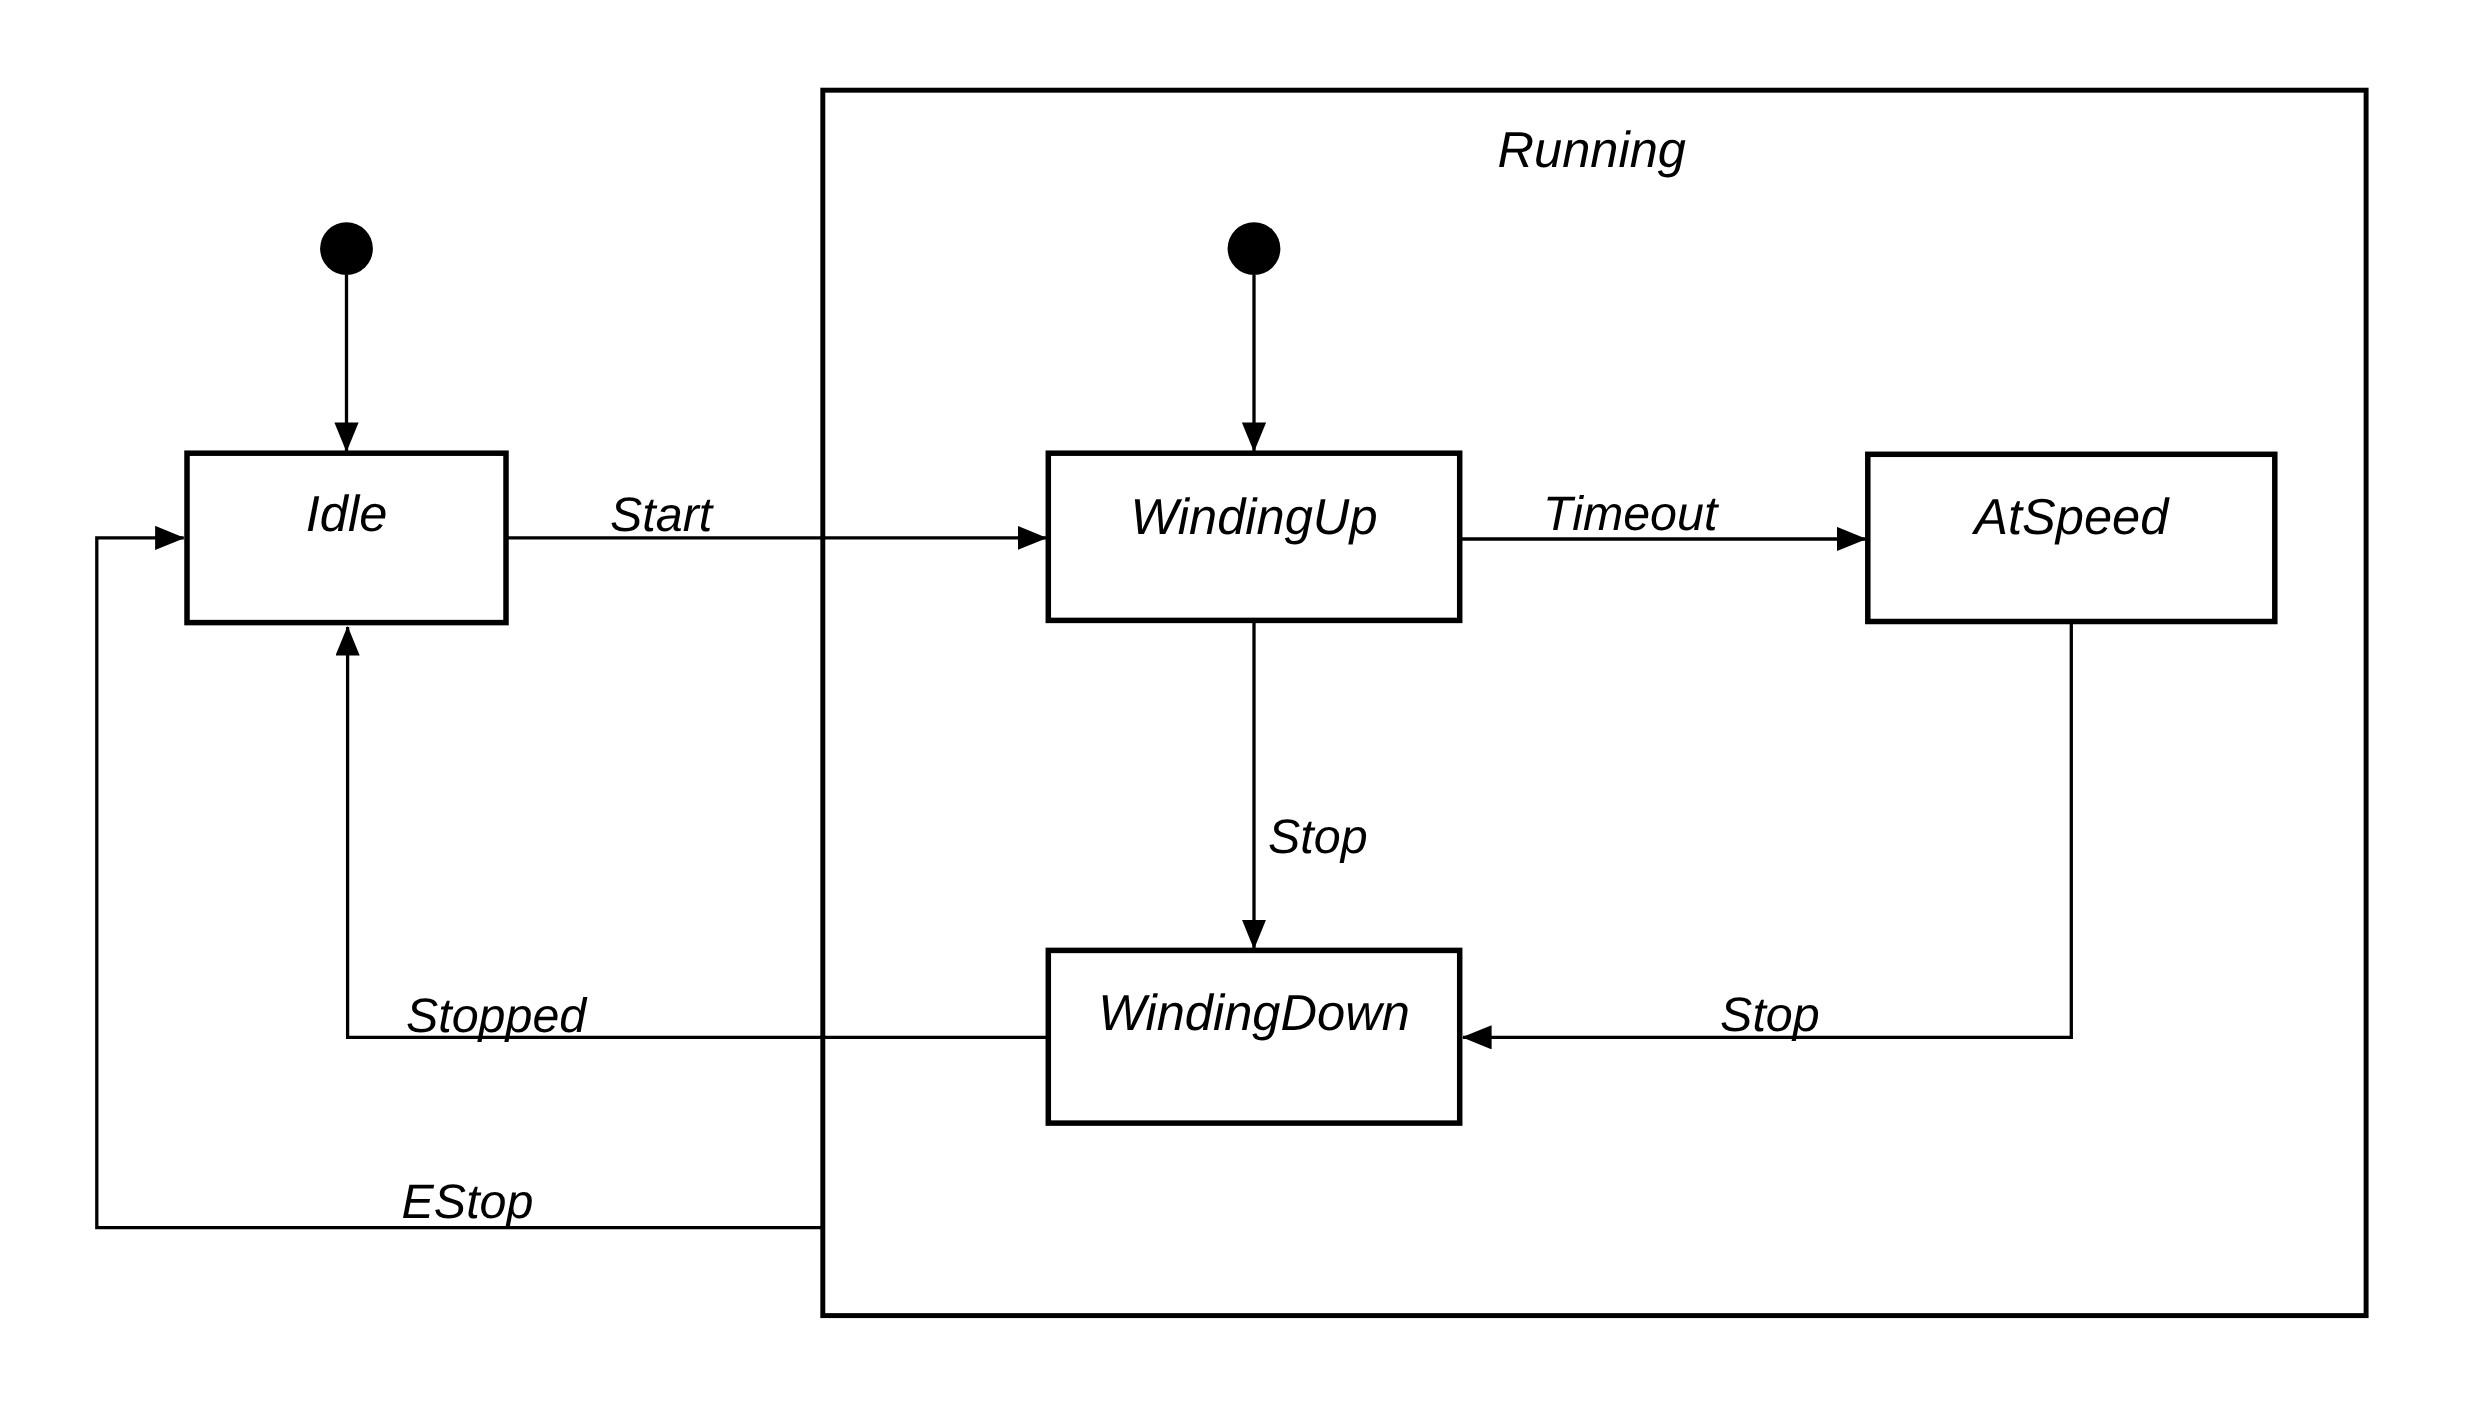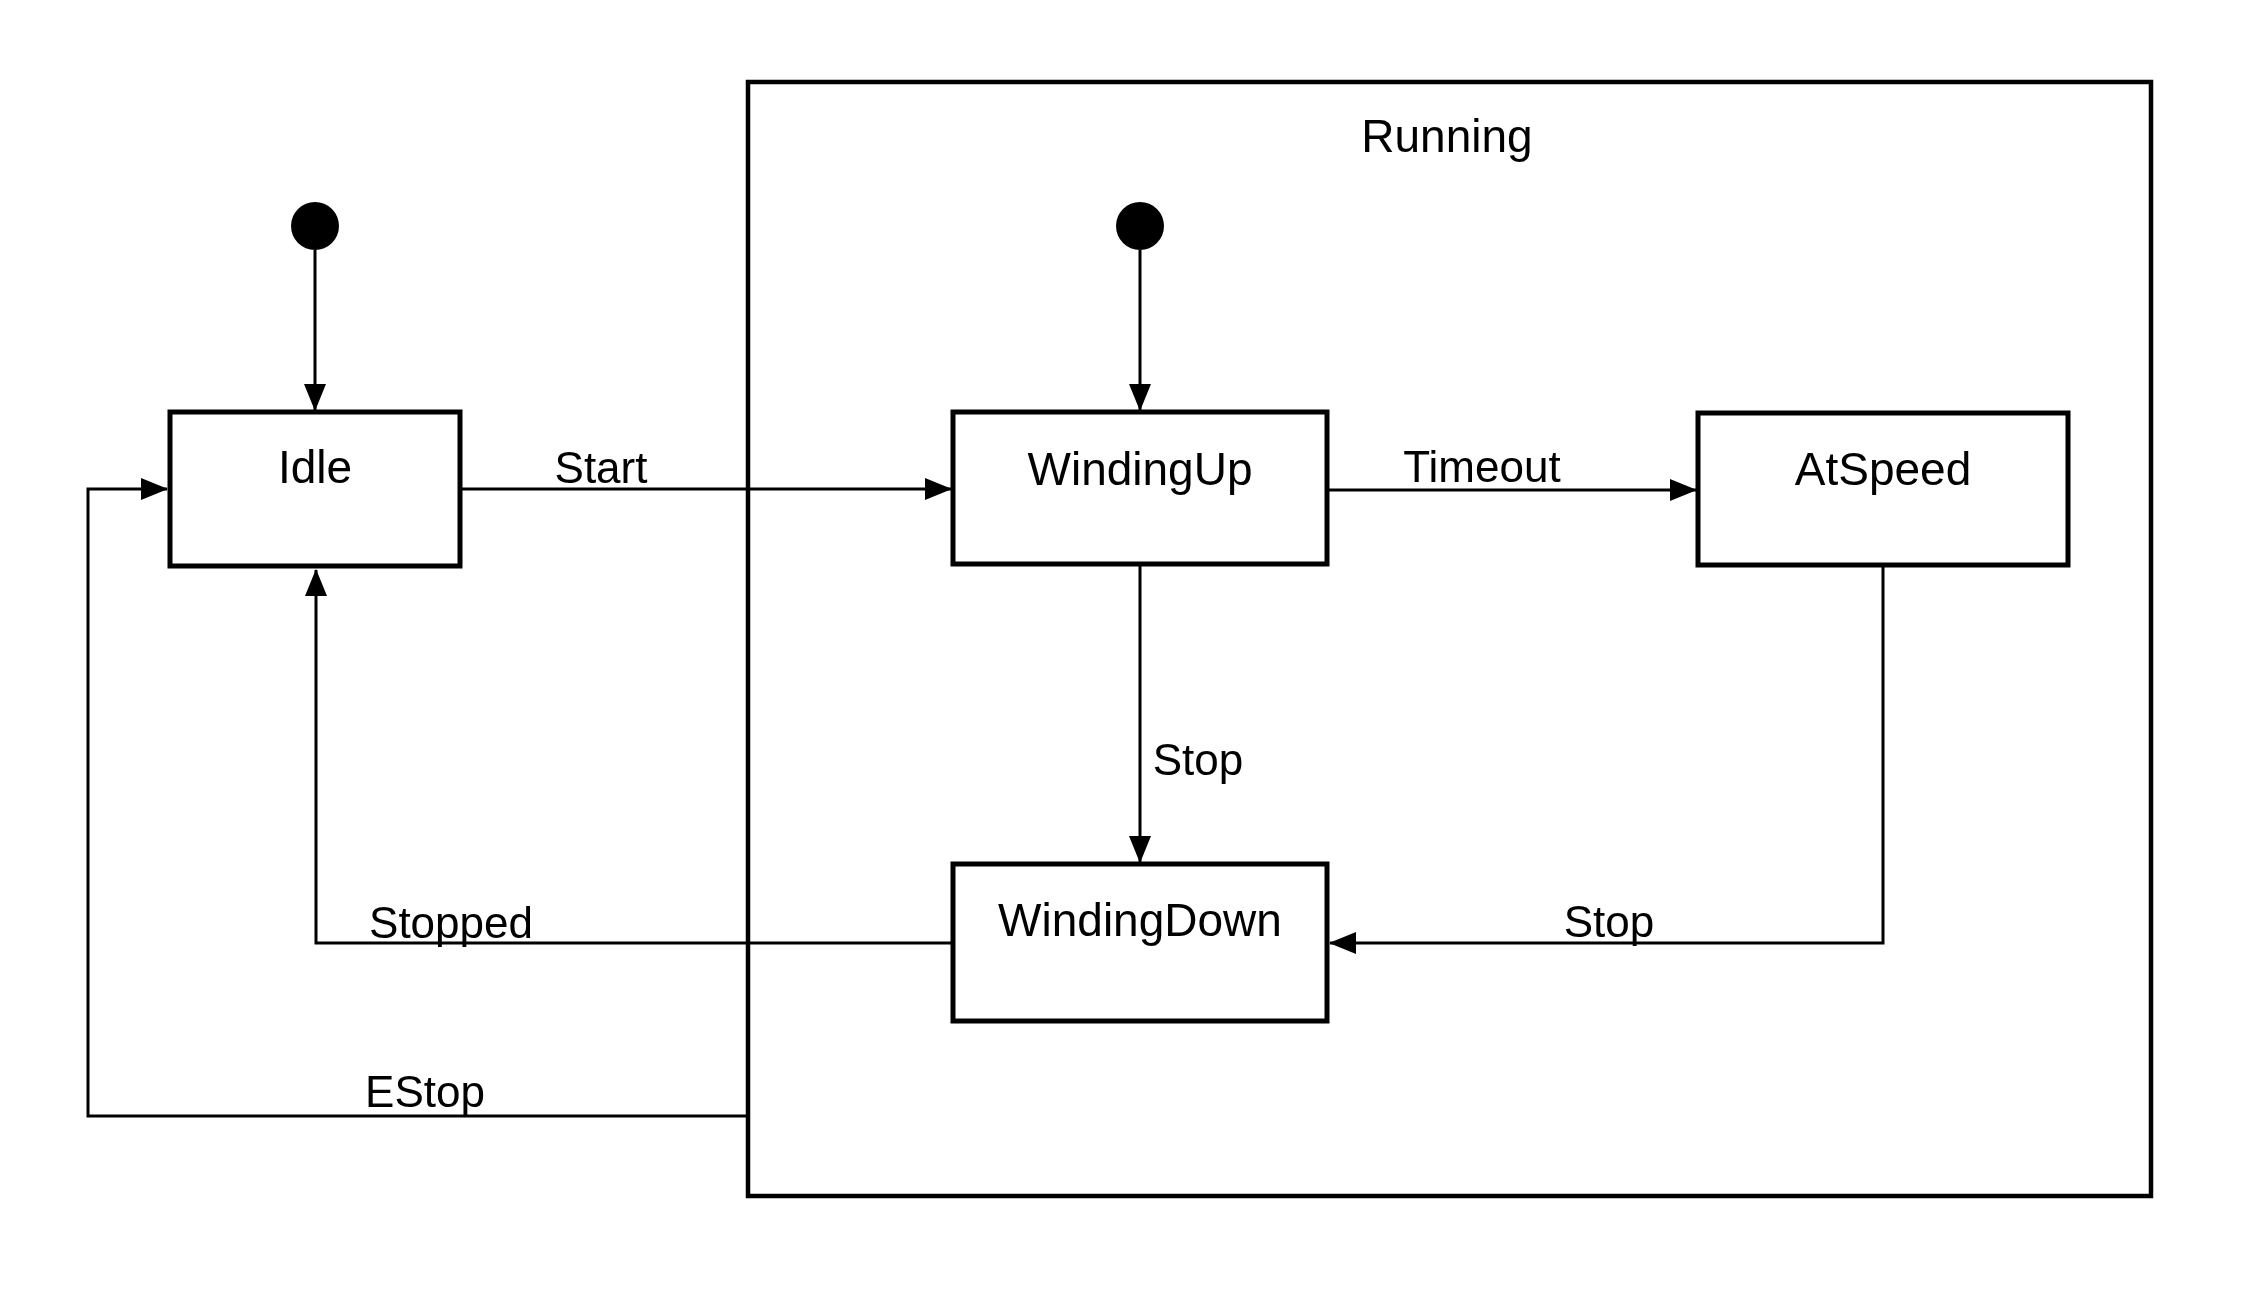--- a/index.html
+++ b/index.html
@@ -8,20 +8,21 @@
     background: #ffffff;
     width: 2262px;
     height: 1294px;
     overflow: hidden;
     font-family: "Liberation Sans", sans-serif;
   }
   .diagram-wrap {
     position: relative;
     width: 2242px;
     height: 1294px;
+    font-style: italic;
   }
   svg {
     display: block;
   }
   .state-box {
     fill: #ffffff;
     stroke: #000000;
     stroke-width: 5;
   }
   .composite-box {

